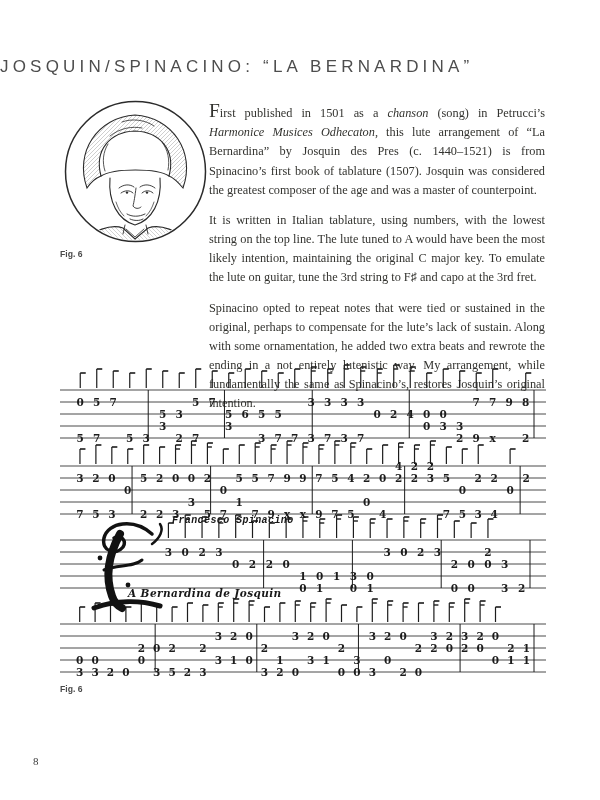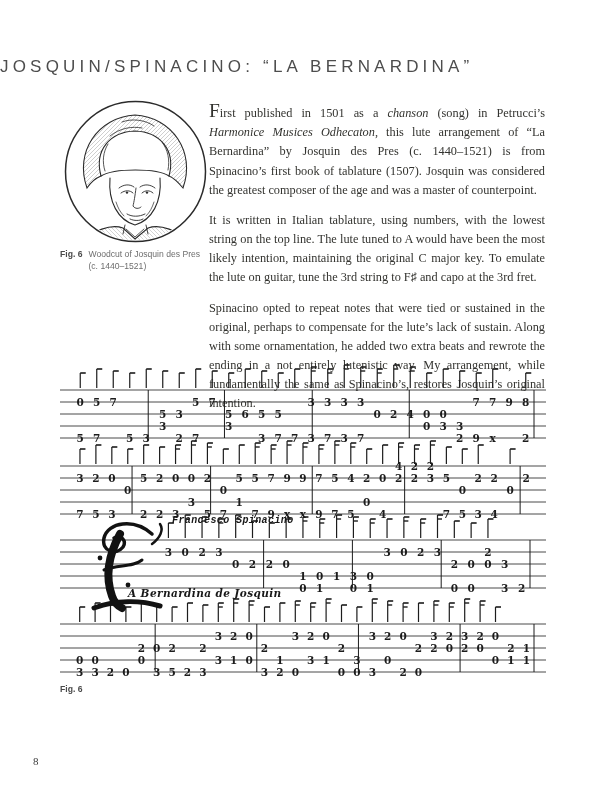--- a/index.html
+++ b/index.html
@@ -8,21 +8,21 @@
     font-family:"Liberation Serif",serif;color:#30302e;overflow:hidden;
   }
   .page-title{
     position:absolute;top:57px;left:0;width:600px;text-align:left;
     font-family:"Liberation Sans",sans-serif;font-size:17px;letter-spacing:4.2px;
     color:#4d4d4d;font-weight:400;
   }
   .portrait{position:absolute;left:62px;top:98px;width:147px;height:147px;}
   .fig-caption{
     position:absolute;font-family:"Liberation Sans",sans-serif;font-size:8.6px;
-    color:#6e6e6e;line-height:1.35;display:flex;gap:6px;
+    color:#6e6e6e;line-height:1.35;display:flex;gap:6px;align-items:center;
   }
   .fig6-caption{left:60px;top:249px;width:155px;}
   .fig7-caption{left:60px;top:684px;width:420px;}
   .fig-label{font-weight:bold;color:#4a4a4a;white-space:nowrap;}
   .body-col{
     position:absolute;left:205px;top:101px;width:340px;
     font-size:12.3px;line-height:1.56;text-align:justify;color:#33332f;
   }
   .body-col p{margin:0 0 11px 4px;}
   .initcap{font-size:19.5px;line-height:1;}
@@ -67,24 +67,20 @@
     <path d="M65,116 C70,119 77,119 83,116 M68,121 C72,123 78,123 81,121" stroke-width="0.9"></path>
     <path d="M54,104 C56,110 58,114 62,118 M92,104 C90,110 88,114 84,118" stroke-width="0.7"></path>
     <path d="M63,127 L61,136 M84,127 L86,136" stroke-width="0.9"></path>
     <path d="M18,148 C30,131 50,126 61,130 L73,141 L86,130 C97,126 117,131 129,148 Z" fill="url(#hatch2)" fill-opacity="0.45"></path>
     <path d="M64,131 L73,139 L82,131" stroke-width="0.8"></path>
   </g>
 </svg>
 
 <div class="fig-caption fig6-caption">
   <span class="fig-label">Fig. 6</span>
-  <span>
-    <span>Woodcut of Josquin des Pres</span><br>
-    <span>(c. 1440–1521)</span>
-  </span>
 </div>
 
 <div class="body-col">
   <p><span class="initcap">F</span><span>irst published in 1501 as a </span><em>chanson</em><span> (song) in Petrucci’s </span><em>Harmonice Musices Odhecaton</em><span>, this lute arrangement of “La Bernardina” by Josquin des Pres (c. 1440–1521) is from Spinacino’s first book of tablature (1507). Josquin was considered the greatest composer of the age and was a master of counterpoint.</span></p>
   <p>It is written in Italian tablature, using numbers, with the lowest string on the top line. The lute tuned to A would have been the most likely intention, maintaining the original C major key. To emulate the lute on guitar, tune the 3rd string to F♯ and capo at the 3rd fret.</p>
   <p>Spinacino opted to repeat notes that were tied or sustained in the original, perhaps to compensate for the lute’s lack of sustain. Along with some ornamentation, he added two extra beats and rewrote the ending in a not entirely lutenistic way. My arrangement, while fundamentally the same as Spinacino’s, restores Josquin’s original intention.</p>
 </div>
 
 <svg class="tabfig" viewBox="0 0 486 322">
   <g id="tab-gen">

